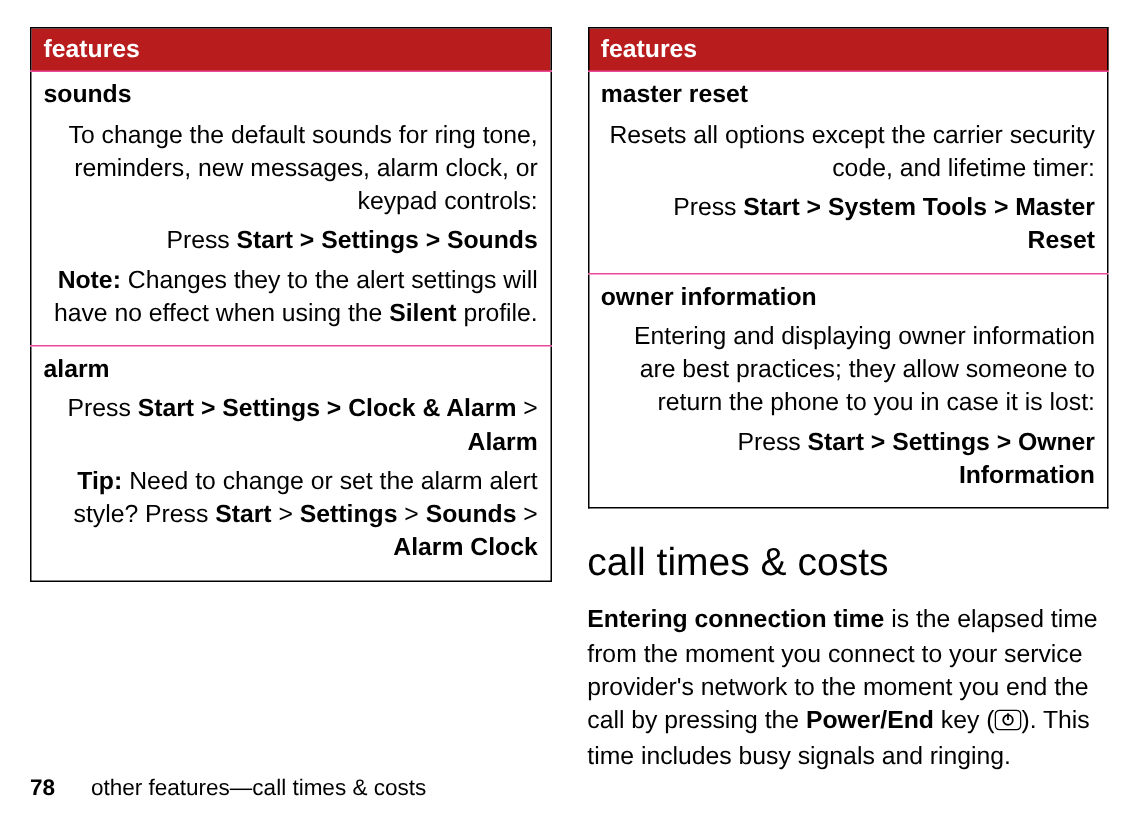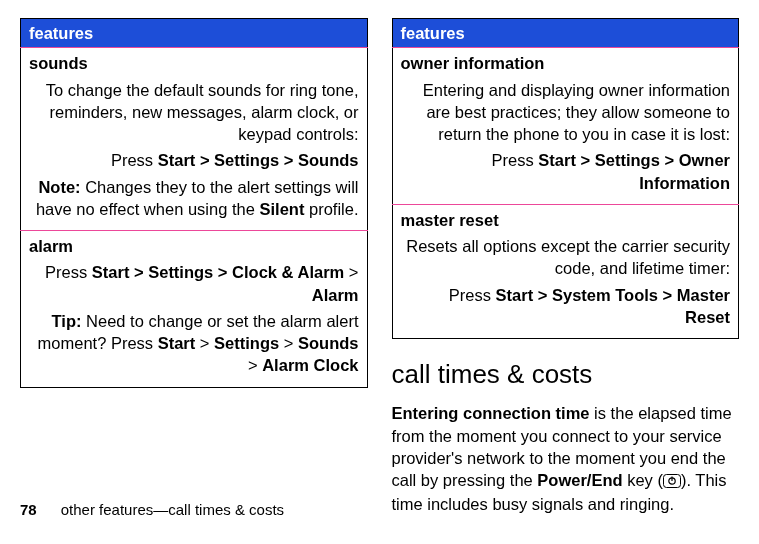--- a/index.html
+++ b/index.html
@@ -21,21 +21,21 @@
     .col { flex: 1; }
     table.feat {
       width: 100%;
       border-collapse: collapse;
       border: 1px solid #000;
     }
     table.feat th {
       text-align: left;
       font-weight: bold;
       color: #fff;
-      background: #1d4ed8;
+      background: #b91c1c;
       padding: 3px 8px 3px 8px;
       font-size: 16.5px;
     }
     table.feat td {
       border-top: 1px solid #ec4899;
       padding: 4px 8px 6px 8px;
       vertical-align: top;
     }
     .row-title {
       font-weight: bold;
@@ -46,21 +46,21 @@
     .cn { font-family: "Arial Narrow", Arial, sans-serif; font-stretch: condensed; font-weight: bold; }
     h2.section {
       font-size: 26px;
       font-weight: normal;
       margin: 18px 0 10px 0;
       letter-spacing: 0px;
     }
     .body-para { margin: 6px 0; }
     .footer {
       position: absolute;
-      bottom: 24px;
+      bottom: 8px;
       left: 20px;
       font-size: 15px;
     }
     .footer .pn { font-weight: bold; margin-right: 24px; }
     .icon-box {
       display: inline-block;
       vertical-align: -2px;
     }
   </style>
 </head>
@@ -86,49 +86,49 @@
         </div>
       </td>
           </tr>
       <tr>
             <td>
         <div class="row-title">alarm</div>
         <div class="para">
           <span>Press </span><span class="cn">Start</span><span class="cn"> &gt; Settings &gt; Clock &amp; Alarm</span><span> &gt; </span><span class="cn">Alarm</span>
         </div>
         <div class="para">
-          <span class="b">Tip:</span><span> Need to change or set the alarm alert moment? Press </span><span class="cn">Start</span><span> &gt; </span><span class="cn">Settings</span><span> &gt; </span><span class="cn">Sounds</span><span> &gt; </span><span class="cn">Alarm Clock</span>
+          <span class="b">Tip:</span><span> Need to change or set the alarm alert style? Press </span><span class="cn">Start</span><span> &gt; </span><span class="cn">Settings</span><span> &gt; </span><span class="cn">Sounds</span><span> &gt; </span><span class="cn">Alarm Clock</span>
         </div>
       </td>
           </tr>
     </tbody>
       </table>
   </div>
 
   <div class="col">
     <table class="feat">
       <tbody>
           <tr>
             <th>features</th>
           </tr>
       <tr>
             <td>
-        <div class="row-title">owner information</div>
-        <div class="para">Entering and displaying owner information are best practices; they allow someone to return the phone to you in case it is lost:</div>
+        <div class="row-title">master reset</div>
+        <div class="para">Resets all options except the carrier security code, and lifetime timer:</div>
         <div class="para">
-          <span>Press </span><span class="cn">Start</span><span class="cn"> &gt; Settings &gt; Owner Information</span>
+          <span>Press </span><span class="cn">Start</span><span class="cn"> &gt; System Tools &gt; Master Reset</span>
         </div>
       </td>
           </tr>
       <tr>
             <td>
-        <div class="row-title">master reset</div>
-        <div class="para">Resets all options except the carrier security code, and lifetime timer:</div>
+        <div class="row-title">owner information</div>
+        <div class="para">Entering and displaying owner information are best practices; they allow someone to return the phone to you in case it is lost:</div>
         <div class="para">
-          <span>Press </span><span class="cn">Start</span><span class="cn"> &gt; System Tools &gt; Master Reset</span>
+          <span>Press </span><span class="cn">Start</span><span class="cn"> &gt; Settings &gt; Owner Information</span>
         </div>
       </td>
           </tr>
     </tbody>
       </table>
 
     <h2 class="section">call times &amp; costs</h2>
     <div class="body-para">
       <span class="b">Entering connection time</span><span> is the elapsed time from the moment you connect to your service provider's network to the moment you end the call by pressing the </span><span class="cn">Power/End</span><span> key (</span><span class="icon-box"><svg width="18" height="14" viewBox="0 0 18 14">
             <rect x="0.5" y="0.5" width="17" height="13" rx="3" fill="none" stroke="#000" stroke-width="1"></rect>

